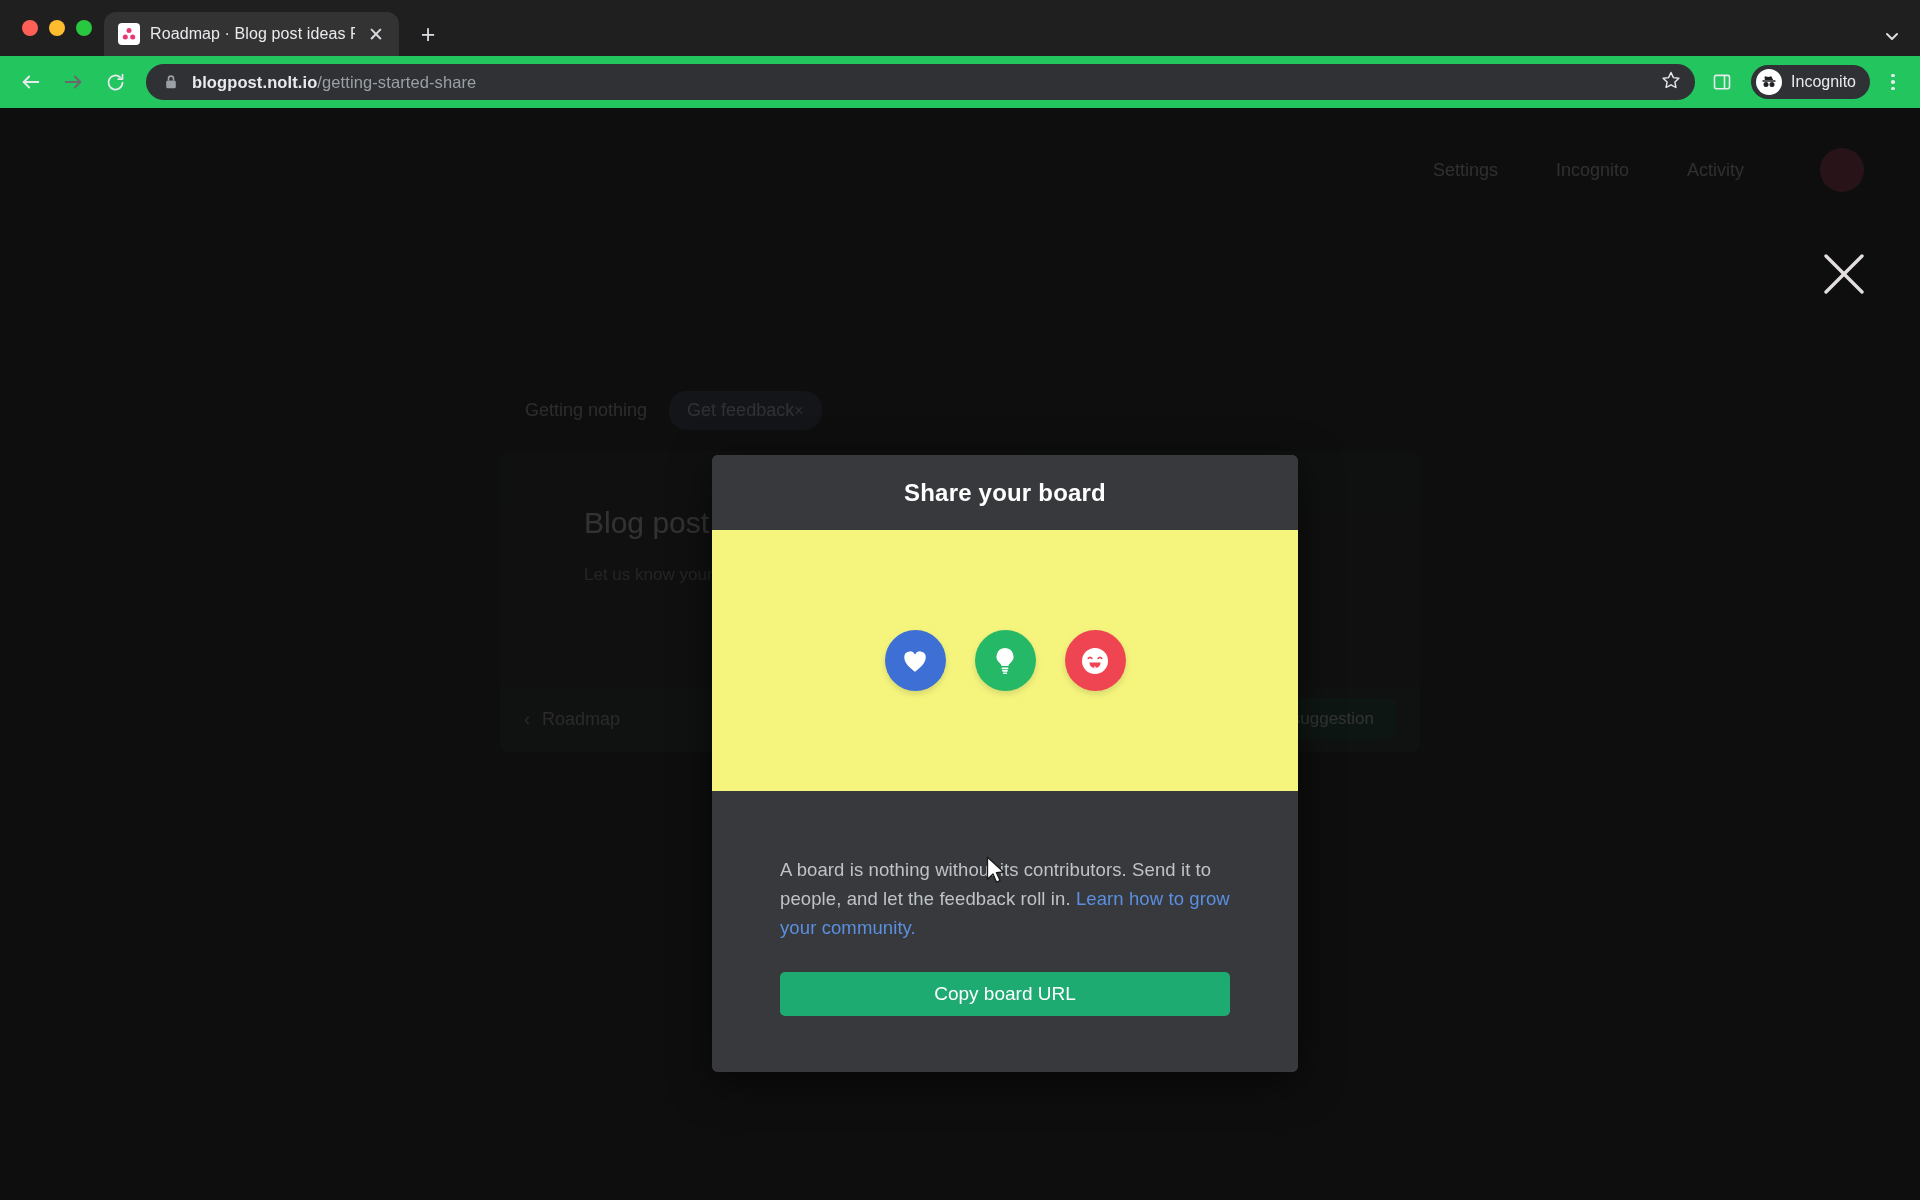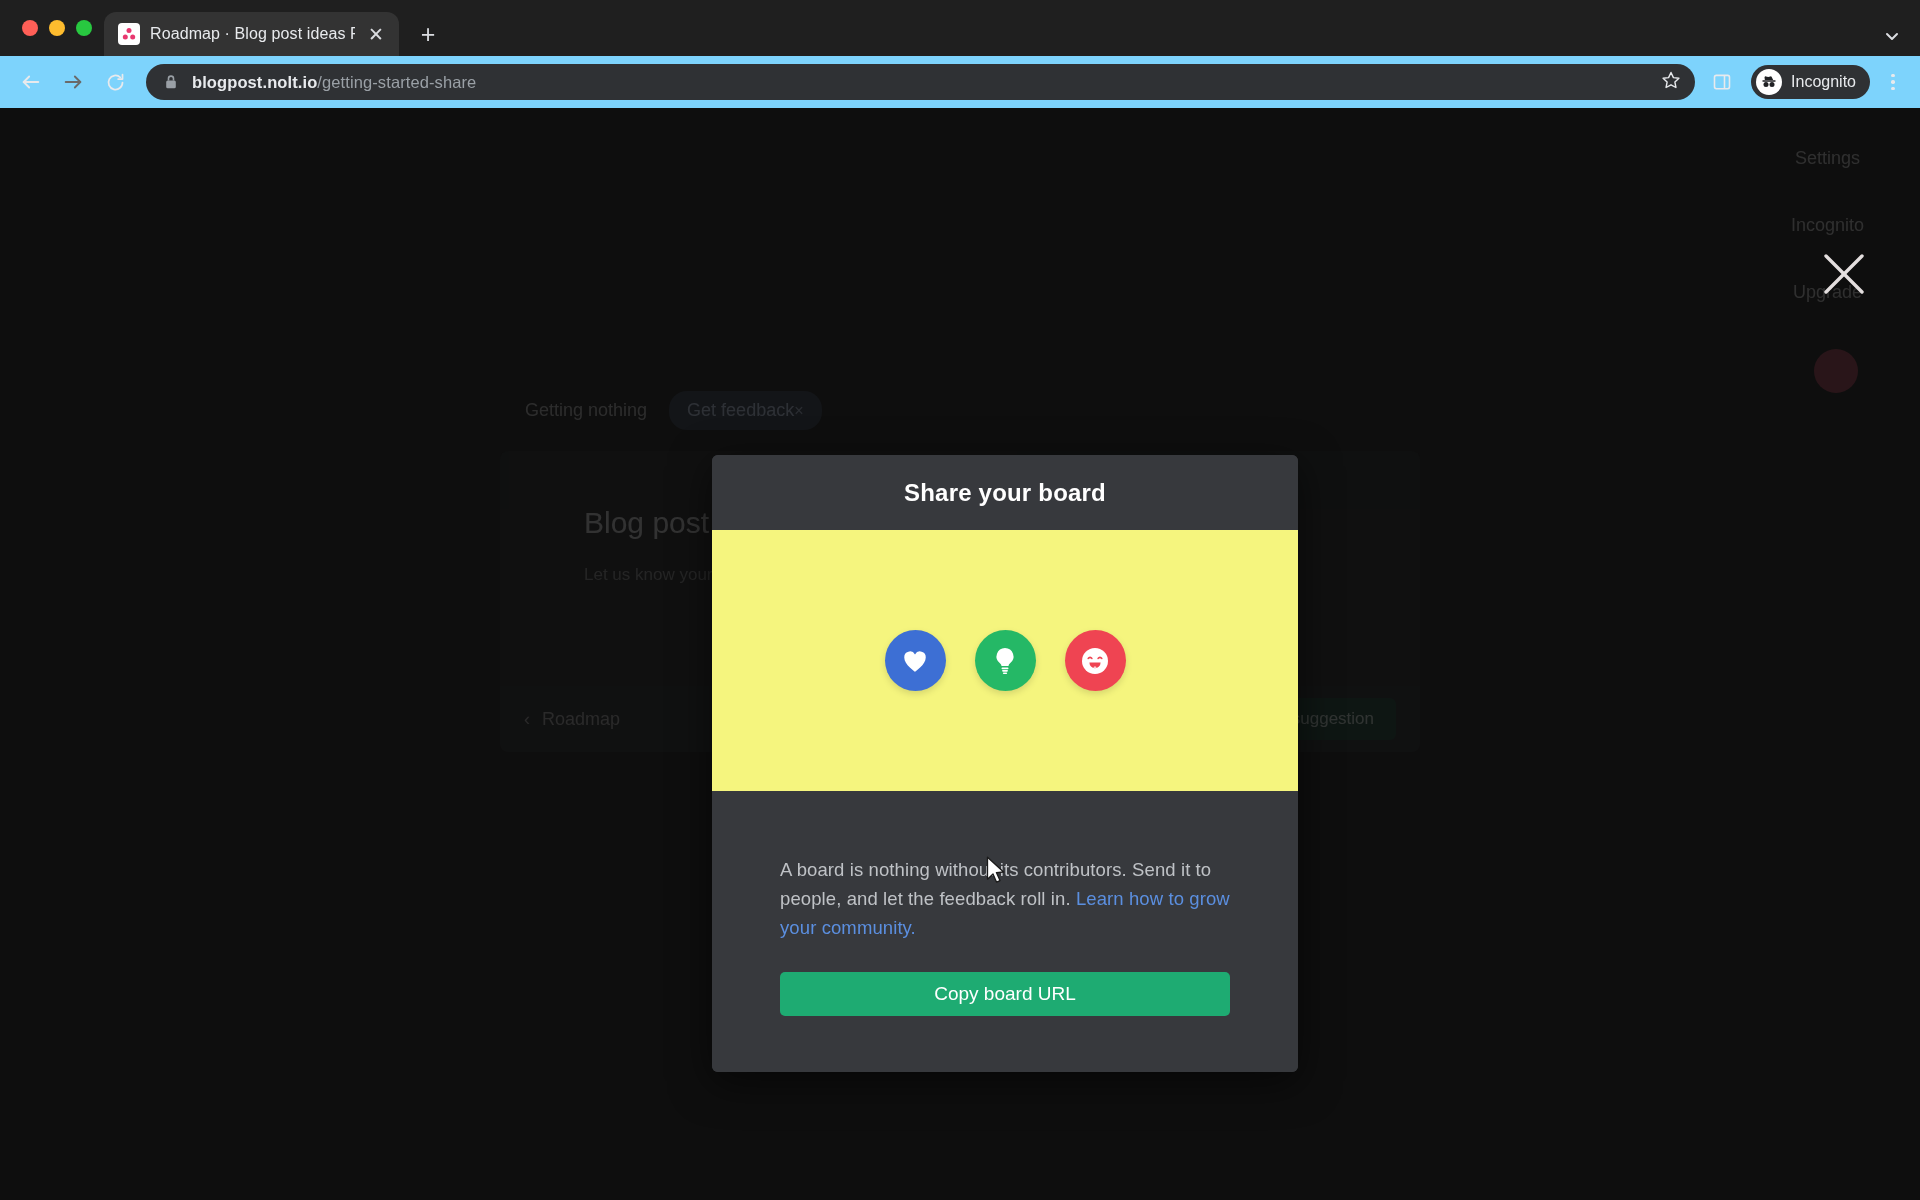--- a/index.html
+++ b/index.html
@@ -47,21 +47,21 @@
     display: flex; align-items: center; justify-content: center;
     color: #dadce0; font-size: 25px; font-weight: 300; line-height: 1;
   }
   .tabstrip-right {
     position: absolute; right: 18px; bottom: 6px;
     display: flex; align-items: center;
   }
   .chev-down { color: #dadce0; }
 
   .toolbar {
-    height: 52px; background: #7dd3fc;
+    height: 52px; background: #22c55e;
     display: flex; align-items: center; padding: 0 12px; gap: 4px;
   }
   .navbtn {
     width: 38px; height: 38px; border-radius: 50%;
     display: flex; align-items: center; justify-content: center;
     color: #e8eaed; flex: 0 0 38px;
   }
   .navbtn.disabled { color: #6a6a6a; }
   .omnibox {
     flex: 1; height: 36px; background: #2f3134; border-radius: 18px;
@@ -89,21 +89,21 @@
   .kebab i { width: 3.5px; height: 3.5px; border-radius: 50%; background: #e8eaed; display: block; }
 
   
   .viewport { position: relative; width: 1920px; height: 1092px; background: #0e0e0e; overflow: hidden; }
 
   
   .app-dim { position: absolute; inset: 0; opacity: .16; }
 
   .app-nav {
     position: absolute; top: 40px; right: 56px;
-    display: flex; align-items: center; gap: 46px; flex-direction: column;
+    display: flex; align-items: center; gap: 58px;
   }
   .app-nav-link { color: #d9d9d9; font-size: 18px; }
   .avatar {
     width: 44px; height: 44px; border-radius: 50%;
     background: #b63a52; margin-left: 18px;
   }
 
   .app-tabs {
     position: absolute; top: 283px; left: 525px;
     display: flex; align-items: center; gap: 22px;
@@ -274,21 +274,21 @@
       </div>
   </div>
 
   <div class="viewport">
 
     <div class="app-dim">
 
       <div class="app-nav">
         <span class="app-nav-link">Settings</span>
         <span class="app-nav-link">Incognito</span>
-        <span class="app-nav-link">Upgrade</span>
+        <span class="app-nav-link">Activity</span>
         <span class="avatar"></span>
       </div>
 
       <div class="app-tabs">
         <span class="app-tab">Getting nothing</span>
         <span class="app-tab pill">
           <span>Get feedback</span>
           <span class="pill-x">×</span>
         </span>
       </div>

